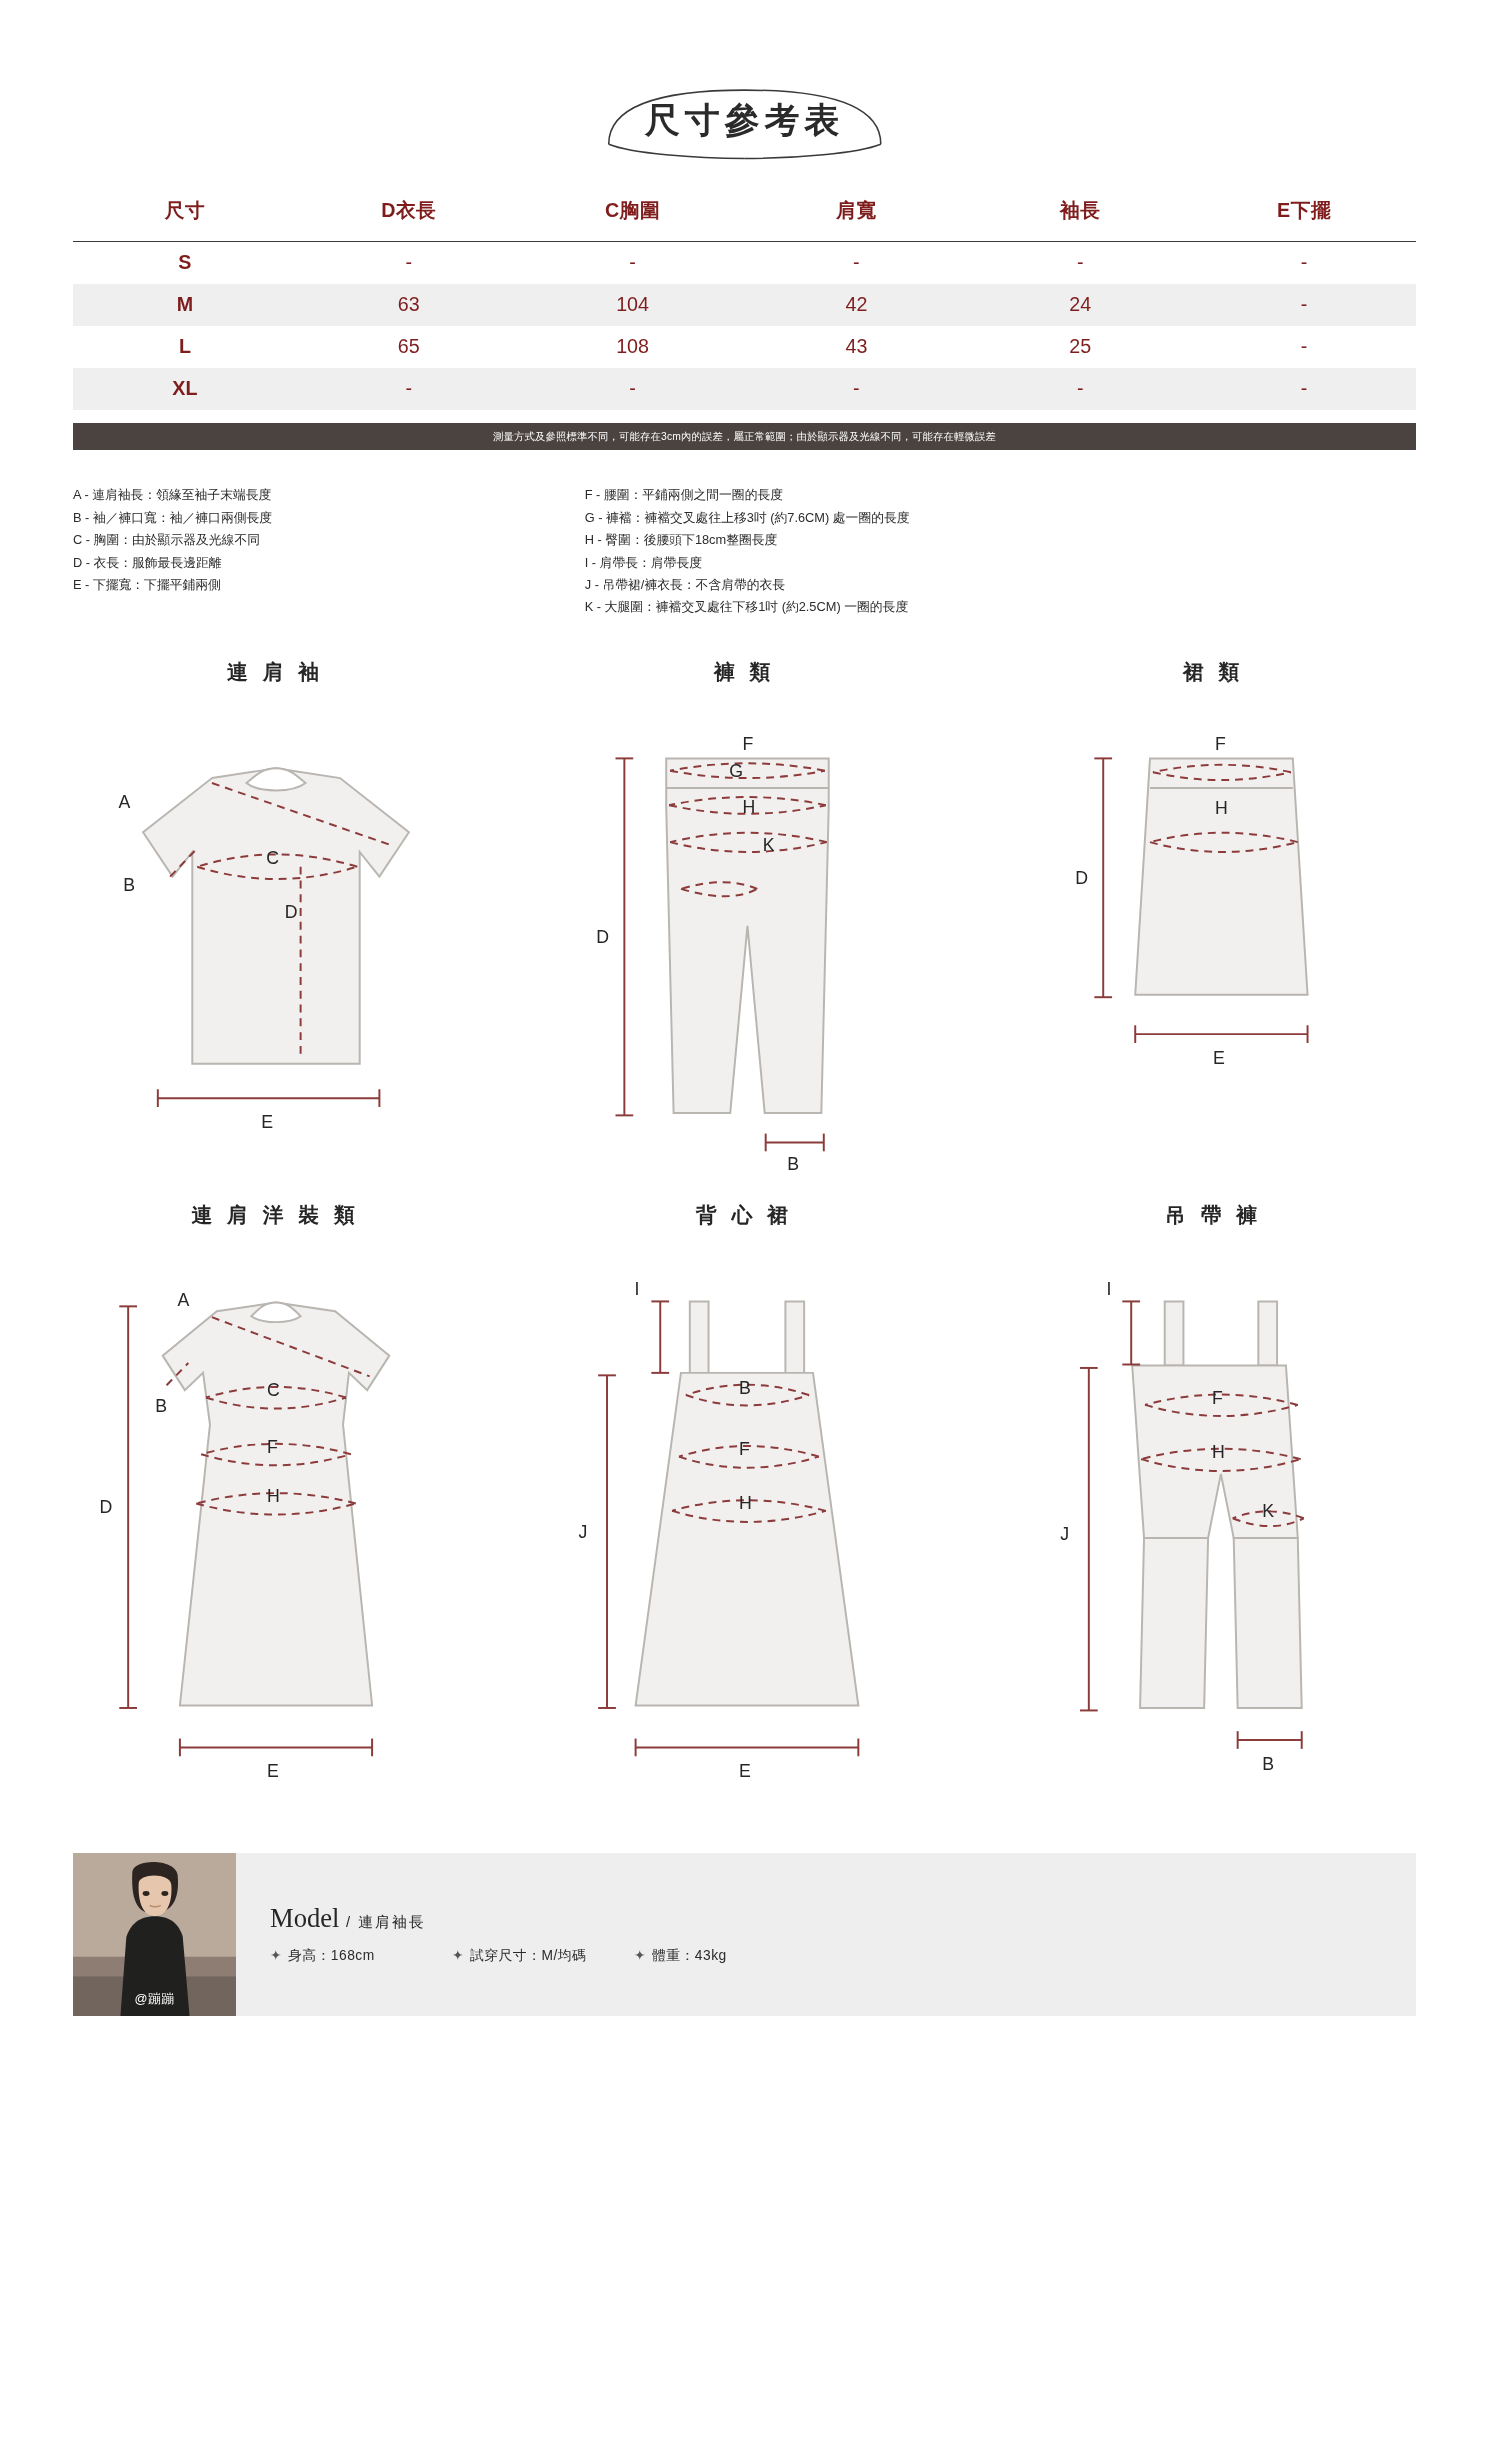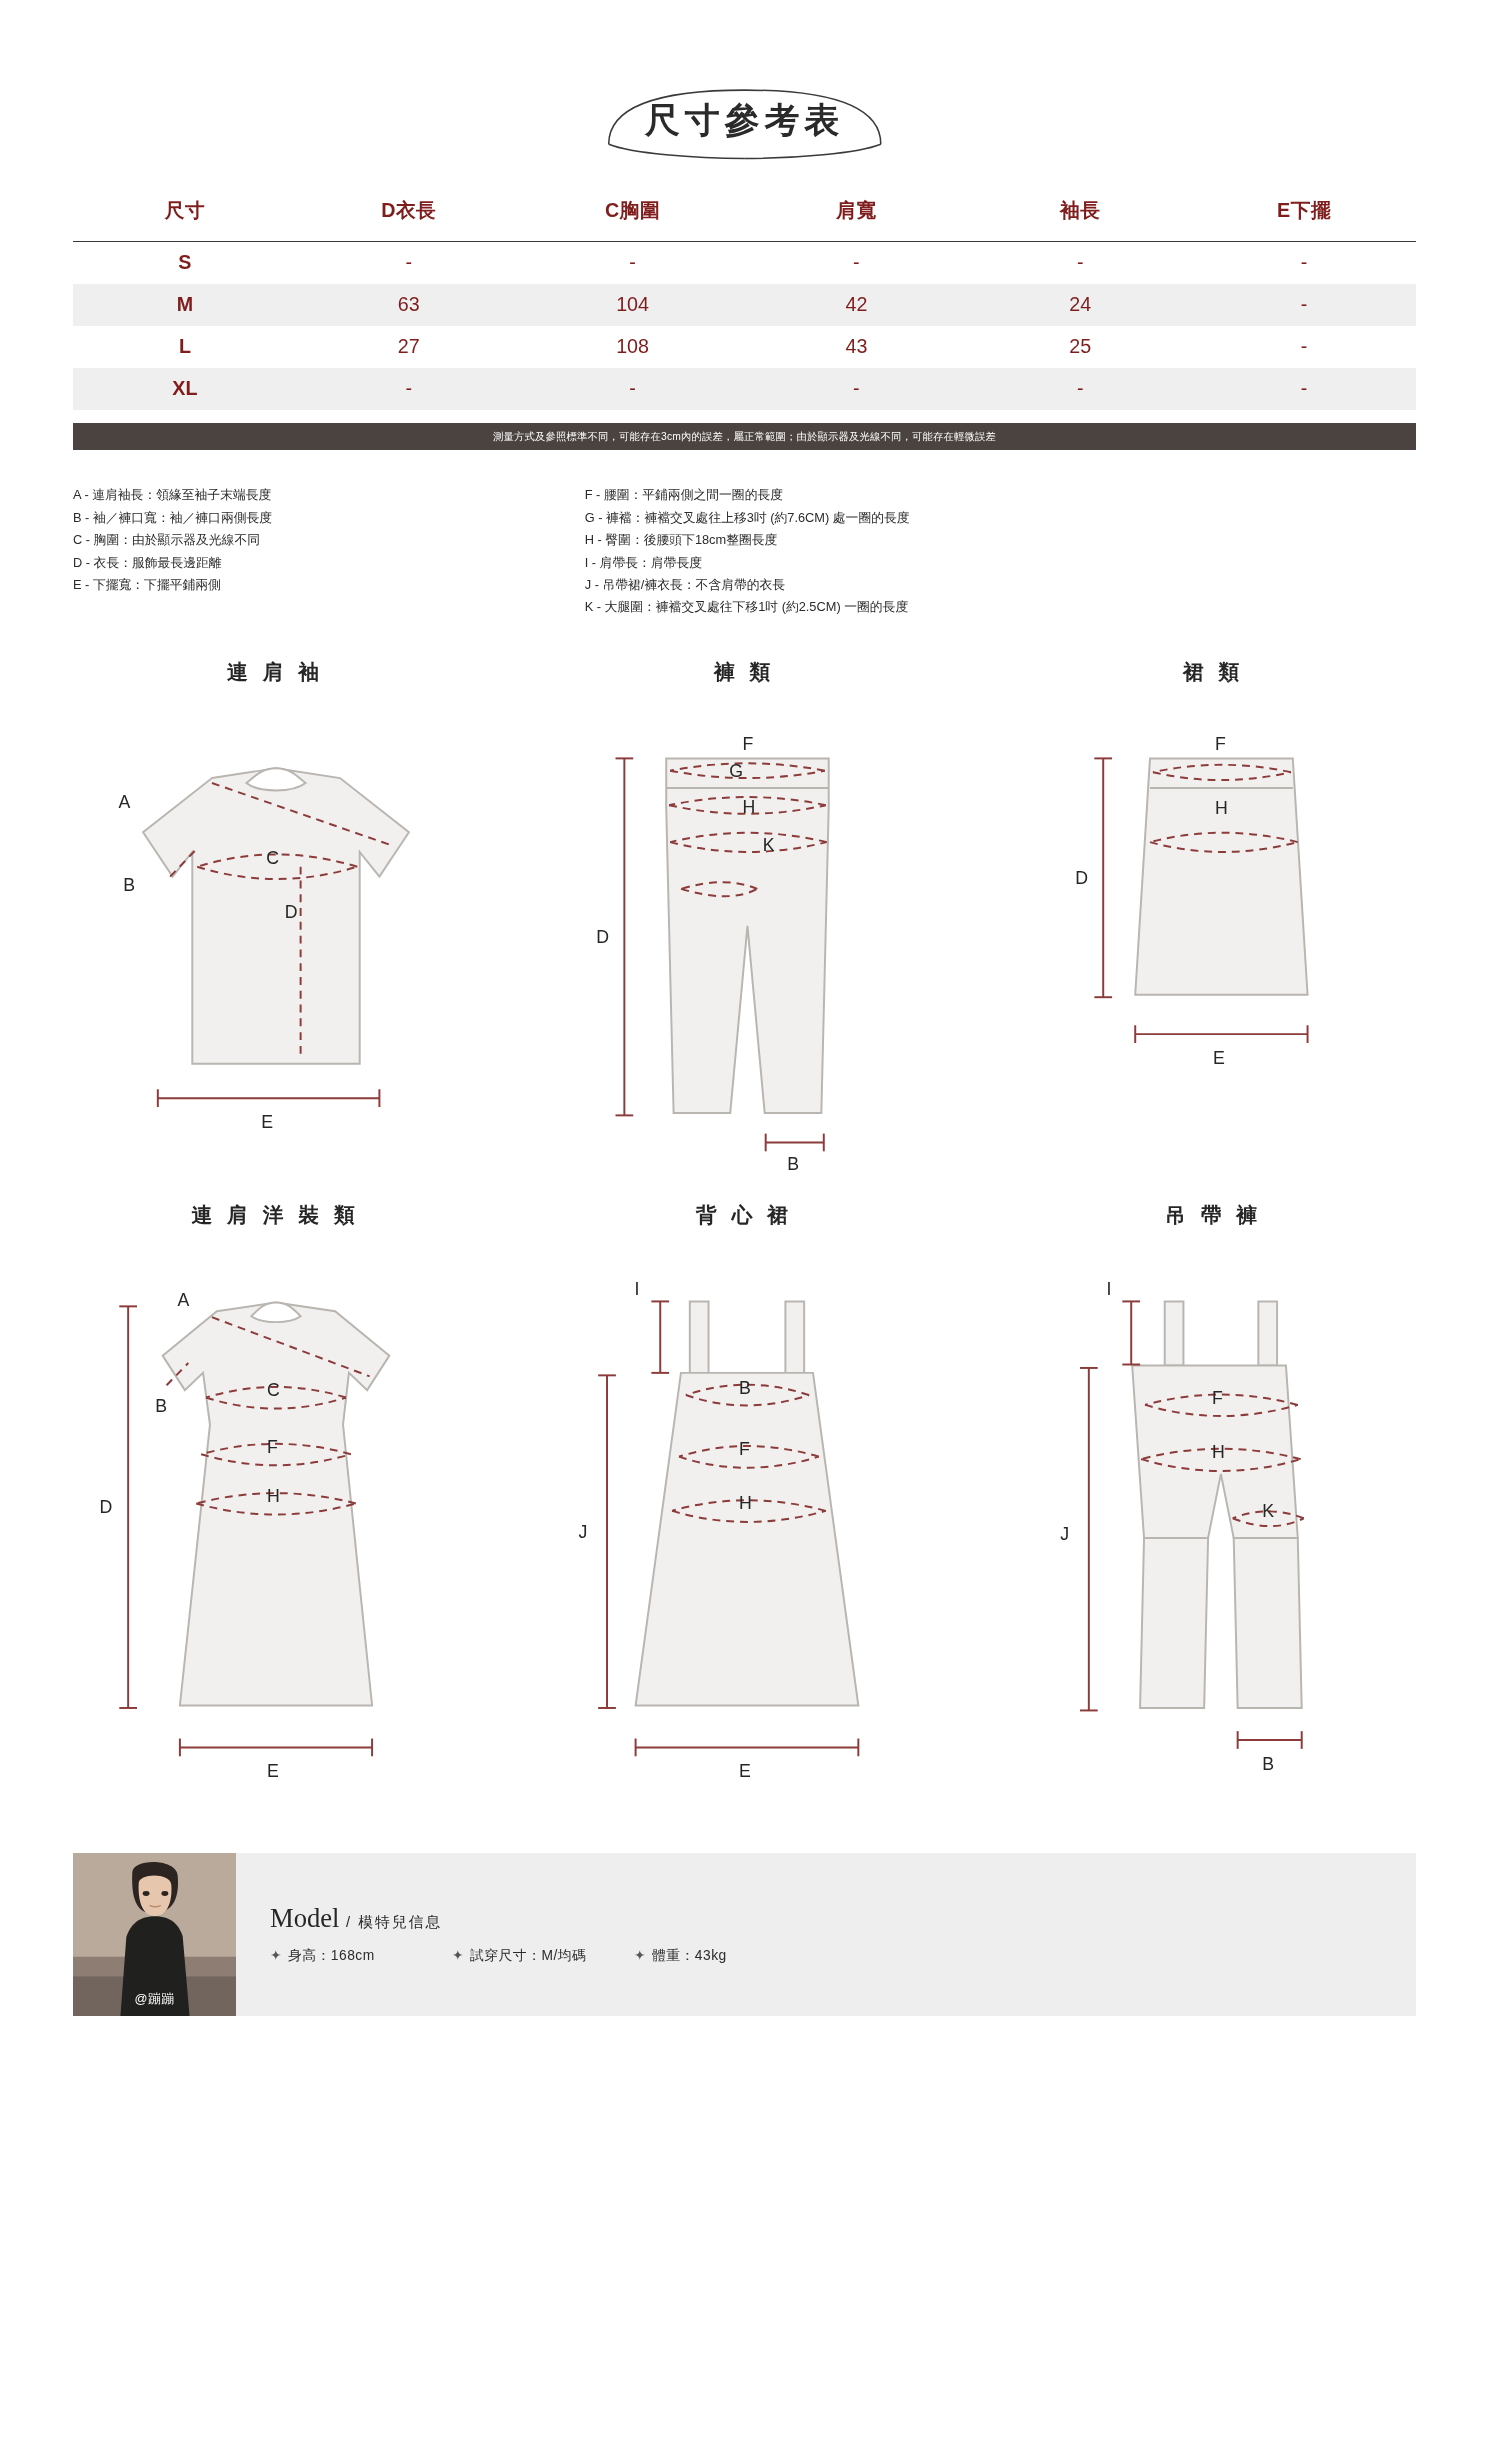--- a/index.html
+++ b/index.html
@@ -237,21 +237,21 @@
         <tr class="alt">
           <td>M</td>
           <td>63</td>
           <td>104</td>
           <td>42</td>
           <td>24</td>
           <td>-</td>
         </tr>
         <tr>
           <td>L</td>
-          <td>27</td>
+          <td>65</td>
           <td>108</td>
           <td>43</td>
           <td>25</td>
           <td>-</td>
         </tr>
         <tr class="alt">
           <td>XL</td>
           <td>-</td>
           <td>-</td>
           <td>-</td>
@@ -512,21 +512,21 @@
         <ellipse cx="148" cy="82" rx="7" ry="5" fill="#2c2420"></ellipse>
         <ellipse cx="186" cy="82" rx="7" ry="5" fill="#2c2420"></ellipse>
         <path d="M155,106 Q166,112 178,106" stroke="#b98d72" stroke-width="3" fill="none"></path>
         <rect x="0" y="250" width="330" height="80" fill="#20201f" opacity="0.25"></rect>
       </svg>
       <div class="handle">@蹦蹦</div>
     </div>
     <div class="model-info">
       <div class="model-title">
         <span>Model</span>
-        <span class="sub">/ 模特兒信息</span>
+        <span class="sub">/ 連肩袖長</span>
       </div>
       <div class="model-specs">
         <div class="spec">
           <span class="bullet">✦</span><span>身高：168cm</span>
         </div>
         <div class="spec">
           <span class="bullet">✦</span><span>試穿尺寸：M/均碼</span>
         </div>
         <div class="spec">
           <span class="bullet">✦</span><span>體重：43kg</span>

